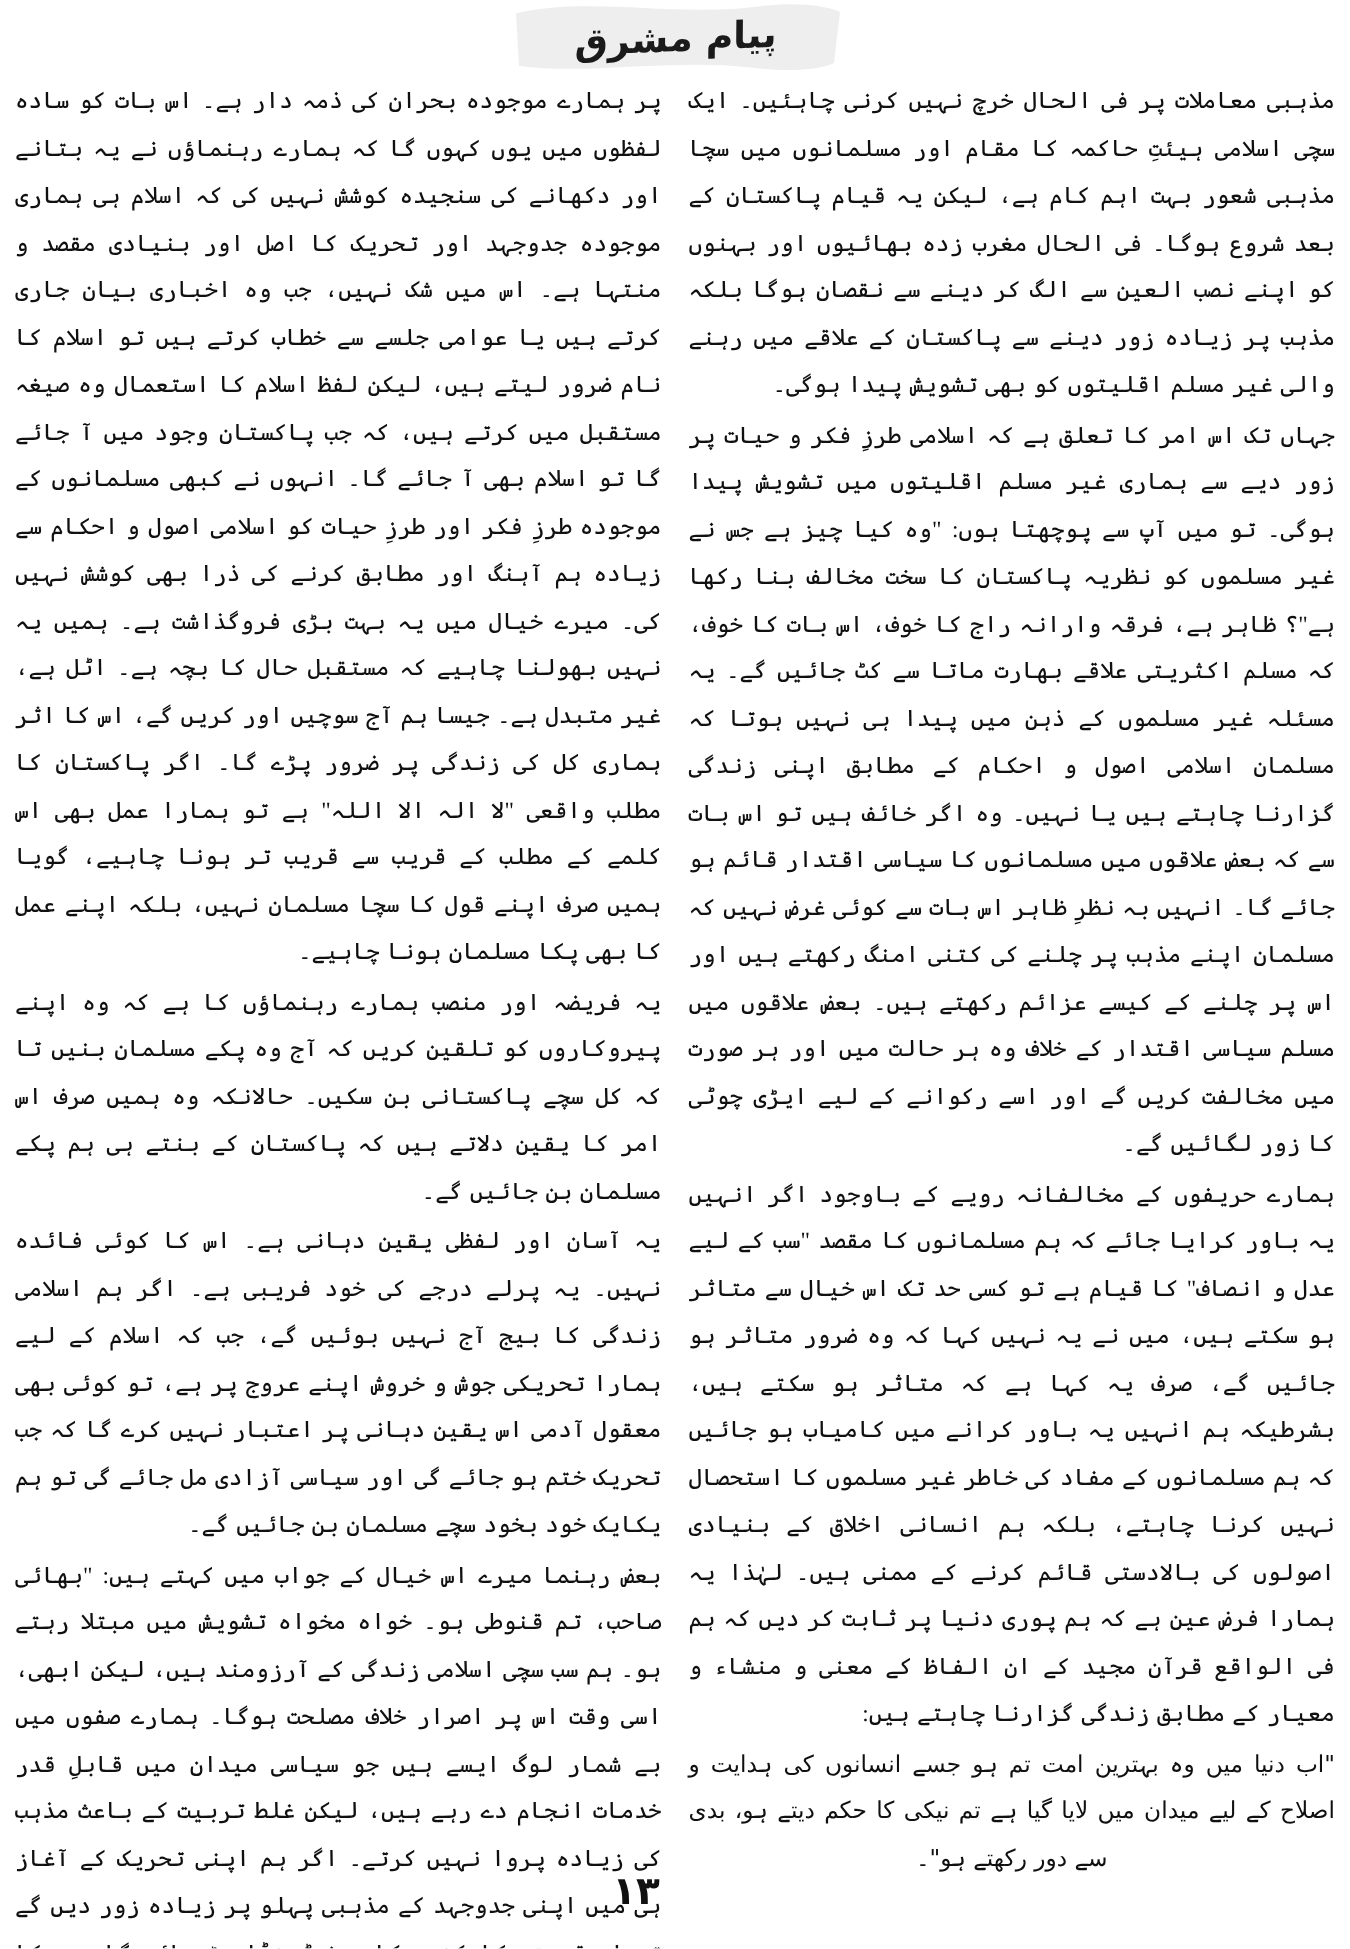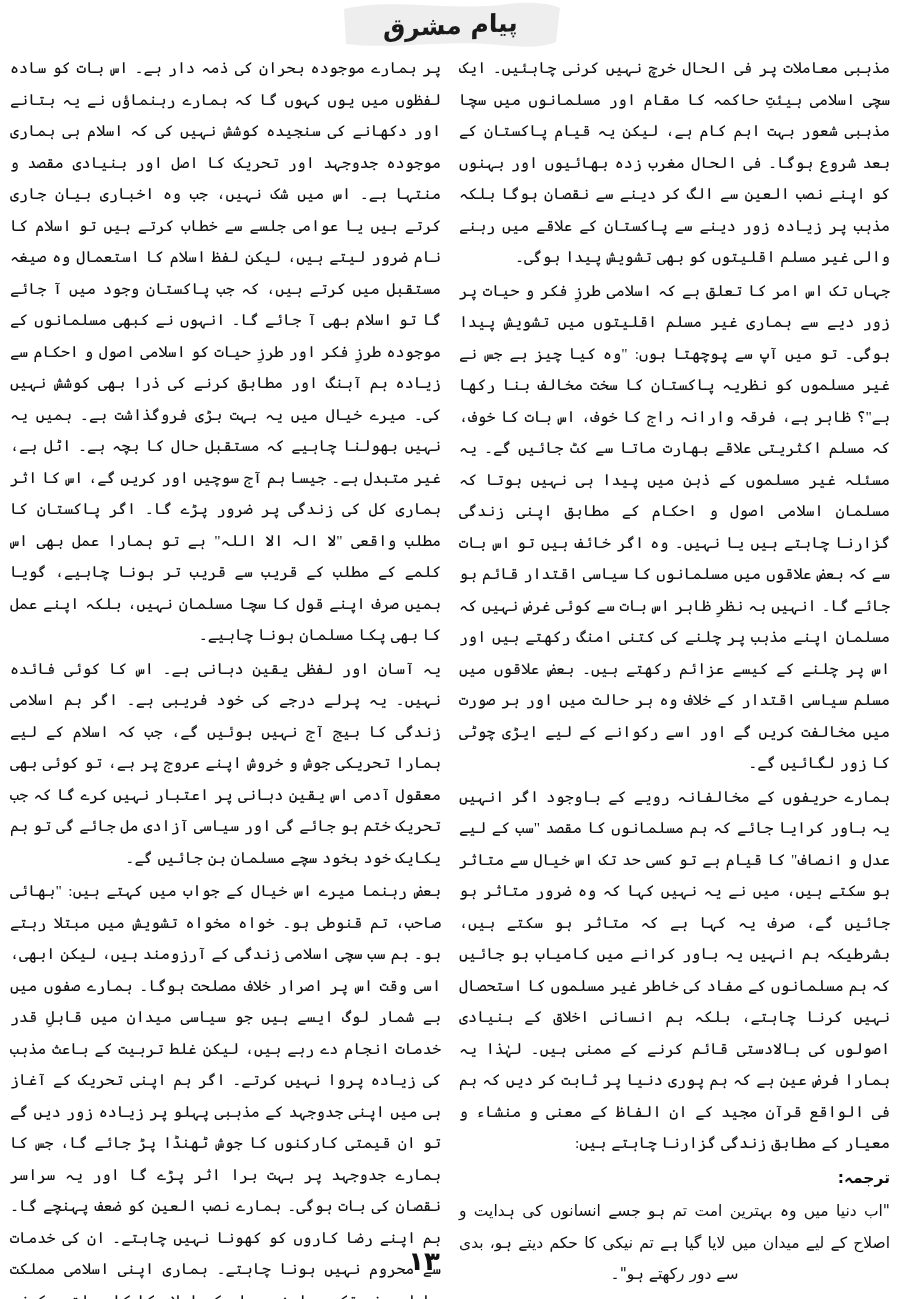--- a/index.html
+++ b/index.html
@@ -133,30 +133,30 @@
         <path d="M12,9 C60,-3 120,12 176,4 C200,1 220,4 228,8 L224,42 C214,47 192,48 168,45 C116,39 60,50 14,44 Z" fill="#eeeeee"></path>
       </svg>
       <span class="masthead-title">پیام مشرق</span>
     </div>
   </div>
 
   <div class="columns">
 
     <div class="column">
       <p class="para">پر ہمارے موجودہ بحران کی ذمہ دار ہے۔ اس بات کو سادہ لفظوں میں یوں کہوں گا کہ ہمارے رہنماؤں نے یہ بتانے اور دکھانے کی سنجیدہ کوشش نہیں کی کہ اسلام ہی ہماری موجودہ جدوجہد اور تحریک کا اصل اور بنیادی مقصد و منتہا ہے۔ اس میں شک نہیں، جب وہ اخباری بیان جاری کرتے ہیں یا عوامی جلسے سے خطاب کرتے ہیں تو اسلام کا نام ضرور لیتے ہیں، لیکن لفظ اسلام کا استعمال وہ صیغہ مستقبل میں کرتے ہیں، کہ جب پاکستان وجود میں آ جائے گا تو اسلام بھی آ جائے گا۔ انہوں نے کبھی مسلمانوں کے موجودہ طرزِ فکر اور طرزِ حیات کو اسلامی اصول و احکام سے زیادہ ہم آہنگ اور مطابق کرنے کی ذرا بھی کوشش نہیں کی۔ میرے خیال میں یہ بہت بڑی فروگذاشت ہے۔ ہمیں یہ نہیں بھولنا چاہیے کہ مستقبل حال کا بچہ ہے۔ اٹل ہے، غیر متبدل ہے۔ جیسا ہم آج سوچیں اور کریں گے، اس کا اثر ہماری کل کی زندگی پر ضرور پڑے گا۔ اگر پاکستان کا مطلب واقعی "لا الہ الا اللہ" ہے تو ہمارا عمل بھی اس کلمے کے مطلب کے قریب سے قریب تر ہونا چاہیے، گویا ہمیں صرف اپنے قول کا سچا مسلمان نہیں، بلکہ اپنے عمل کا بھی پکا مسلمان ہونا چاہیے۔</p>
+      <p class="para">یہ فریضہ اور منصب ہمارے رہنماؤں کا ہے کہ وہ اپنے پیروکاروں کو تلقین کریں کہ آج وہ پکے مسلمان بنیں تا کہ کل سچے پاکستانی بن سکیں۔ حالانکہ وہ ہمیں صرف اس امر کا یقین دلاتے ہیں کہ پاکستان کے بنتے ہی ہم پکے مسلمان بن جائیں گے۔</p>
       <p class="para">یہ آسان اور لفظی یقین دہانی ہے۔ اس کا کوئی فائدہ نہیں۔ یہ پرلے درجے کی خود فریبی ہے۔ اگر ہم اسلامی زندگی کا بیج آج نہیں بوئیں گے، جب کہ اسلام کے لیے ہمارا تحریکی جوش و خروش اپنے عروج پر ہے، تو کوئی بھی معقول آدمی اس یقین دہانی پر اعتبار نہیں کرے گا کہ جب تحریک ختم ہو جائے گی اور سیاسی آزادی مل جائے گی تو ہم یکایک خود بخود سچے مسلمان بن جائیں گے۔</p>
       <p class="para">بعض رہنما میرے اس خیال کے جواب میں کہتے ہیں: "بھائی صاحب، تم قنوطی ہو۔ خواہ مخواہ تشویش میں مبتلا رہتے ہو۔ ہم سب سچی اسلامی زندگی کے آرزومند ہیں، لیکن ابھی، اسی وقت اس پر اصرار خلاف مصلحت ہوگا۔ ہمارے صفوں میں بے شمار لوگ ایسے ہیں جو سیاسی میدان میں قابلِ قدر خدمات انجام دے رہے ہیں، لیکن غلط تربیت کے باعث مذہب کی زیادہ پروا نہیں کرتے۔ اگر ہم اپنی تحریک کے آغاز ہی میں اپنی جدوجہد کے مذہبی پہلو پر زیادہ زور دیں گے تو ان قیمتی کارکنوں کا جوش ٹھنڈا پڑ جائے گا، جس کا ہمارے جدوجہد پر بہت برا اثر پڑے گا اور یہ سراسر نقصان کی بات ہوگی۔ ہمارے نصب العین کو ضعف پہنچے گا۔ ہم اپنے رضا کاروں کو کھونا نہیں چاہتے۔ ان کی خدمات سے محروم نہیں ہونا چاہتے۔ ہماری اپنی اسلامی مملکت حاصل ہونے تک ہم اپنی عوام کی اصلاح کا کام ملتوی کرنے پر مجبور ہیں۔ فی الحال ہمیں اپنی توانائیاں اس چھوٹے مقصد کے حصول کے لیے وقف کر دینی چاہئیں۔ یعنی غیر مسلم تسلط سے مسلمانوں کی آزادی اور اپنی توانائیاں خالص</p>
     </div>
 
     <div class="column">
       <p class="para">مذہبی معاملات پر فی الحال خرچ نہیں کرنی چاہئیں۔ ایک سچی اسلامی ہیئتِ حاکمہ کا مقام اور مسلمانوں میں سچا مذہبی شعور بہت اہم کام ہے، لیکن یہ قیام پاکستان کے بعد شروع ہوگا۔ فی الحال مغرب زدہ بھائیوں اور بہنوں کو اپنے نصب العین سے الگ کر دینے سے نقصان ہوگا بلکہ مذہب پر زیادہ زور دینے سے پاکستان کے علاقے میں رہنے والی غیر مسلم اقلیتوں کو بھی تشویش پیدا ہوگی۔</p>
       <p class="para">جہاں تک اس امر کا تعلق ہے کہ اسلامی طرزِ فکر و حیات پر زور دیے سے ہماری غیر مسلم اقلیتوں میں تشویش پیدا ہوگی۔ تو میں آپ سے پوچھتا ہوں: "وہ کیا چیز ہے جس نے غیر مسلموں کو نظریہ پاکستان کا سخت مخالف بنا رکھا ہے"؟ ظاہر ہے، فرقہ وارانہ راج کا خوف، اس بات کا خوف، کہ مسلم اکثریتی علاقے بھارت ماتا سے کٹ جائیں گے۔ یہ مسئلہ غیر مسلموں کے ذہن میں پیدا ہی نہیں ہوتا کہ مسلمان اسلامی اصول و احکام کے مطابق اپنی زندگی گزارنا چاہتے ہیں یا نہیں۔ وہ اگر خائف ہیں تو اس بات سے کہ بعض علاقوں میں مسلمانوں کا سیاسی اقتدار قائم ہو جائے گا۔ انہیں بہ نظرِ ظاہر اس بات سے کوئی غرض نہیں کہ مسلمان اپنے مذہب پر چلنے کی کتنی امنگ رکھتے ہیں اور اس پر چلنے کے کیسے عزائم رکھتے ہیں۔ بعض علاقوں میں مسلم سیاسی اقتدار کے خلاف وہ ہر حالت میں اور ہر صورت میں مخالفت کریں گے اور اسے رکوانے کے لیے ایڑی چوٹی کا زور لگائیں گے۔</p>
       <p class="para">ہمارے حریفوں کے مخالفانہ رویے کے باوجود اگر انہیں یہ باور کرایا جائے کہ ہم مسلمانوں کا مقصد "سب کے لیے عدل و انصاف" کا قیام ہے تو کسی حد تک اس خیال سے متاثر ہو سکتے ہیں، میں نے یہ نہیں کہا کہ وہ ضرور متاثر ہو جائیں گے، صرف یہ کہا ہے کہ متاثر ہو سکتے ہیں، بشرطیکہ ہم انہیں یہ باور کرانے میں کامیاب ہو جائیں کہ ہم مسلمانوں کے مفاد کی خاطر غیر مسلموں کا استحصال نہیں کرنا چاہتے، بلکہ ہم انسانی اخلاق کے بنیادی اصولوں کی بالادستی قائم کرنے کے ممنی ہیں۔ لہٰذا یہ ہمارا فرض عین ہے کہ ہم پوری دنیا پر ثابت کر دیں کہ ہم فی الواقع قرآن مجید کے ان الفاظ کے معنی و منشاء و معیار کے مطابق زندگی گزارنا چاہتے ہیں:</p>
 
-      <p class="trans-label">ترجمہ:</p>
       <p class="trans-body">"اب دنیا میں وہ بہترین امت تم ہو جسے انسانوں کی ہدایت و اصلاح کے لیے میدان میں لایا گیا ہے تم نیکی کا حکم دیتے ہو، بدی سے دور رکھتے ہو"۔</p>
 
     </div>
 
   </div>
 
   <div class="folio">۱۳</div>
 
 </div>
 

